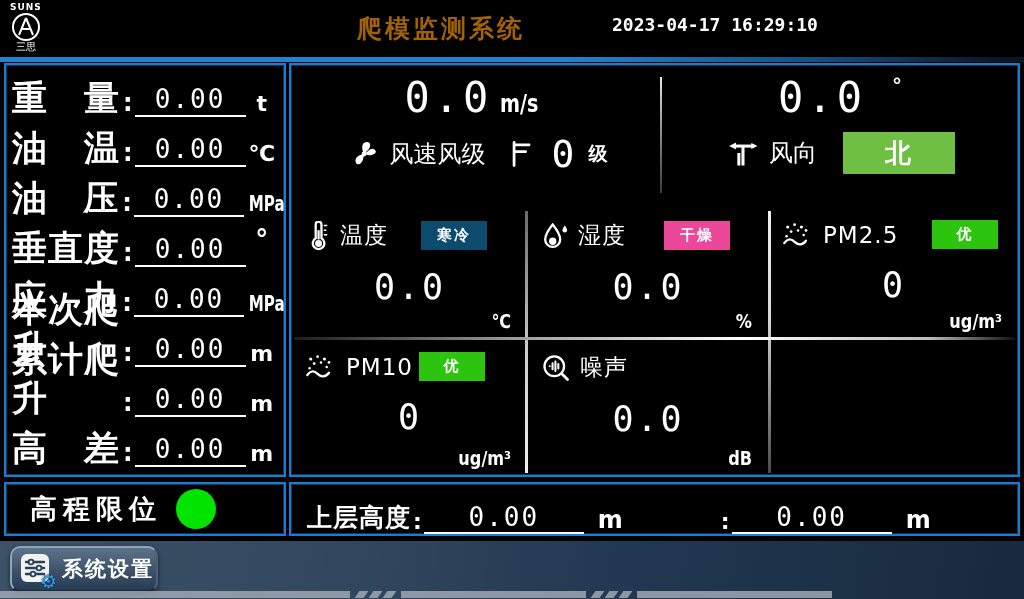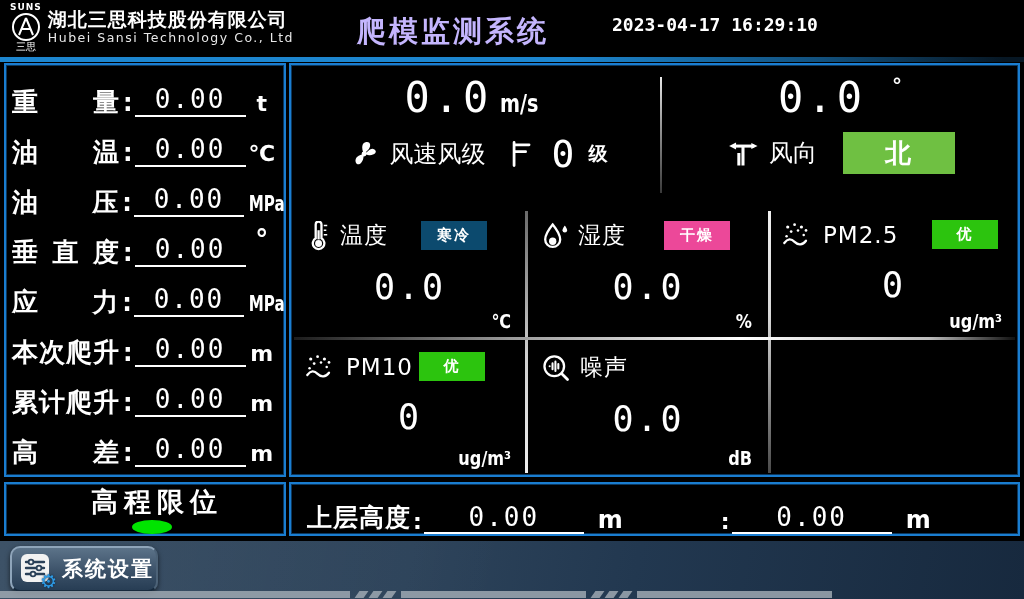--- a/index.html
+++ b/index.html
@@ -9,35 +9,35 @@
 
   
   .header { position:absolute; top:0; left:0; width:1024px; height:57px; background:#000; }
   .brand { position:absolute; left:10px; top:3px; display:flex; align-items:center; gap:6px; }
   .logo-block { display:flex; flex-direction:column; align-items:center; line-height:1; color:#fff; }
   .logo-top { font-size:9px; font-weight:bold; letter-spacing:1px; }
   .logo-bottom { font-size:10px; font-weight:normal; }
   .company { display:flex; flex-direction:column; line-height:1.15; }
   .company-cn { color:#fff; font-size:19px; font-weight:bold; letter-spacing:1px; }
   .company-en { color:#e8e8e8; font-size:12.5px; letter-spacing:1.5px; }
-  .page-title { position:absolute; left:357px; top:12px; color:#c4b5fd; font-size:29px; font-weight:bold; letter-spacing:3px; }
+  .page-title { position:absolute; left:357px; top:12px; color:#a16207; font-size:25px; font-weight:bold; letter-spacing:3px; }
   .datetime { position:absolute; left:612px; top:14px; color:#fff; font-size:18px; font-weight:bold; font-family:"DejaVu Sans Mono", monospace; letter-spacing:0px; }
   .header-line { position:absolute; top:57px; left:0; width:1024px; height:5px;
     background:linear-gradient(to right, #1d86cf 0%, #1d86cf 55%, #12517e 80%, #071724 98%); }
 
   
   .panel { position:absolute; border:2px solid #1a7dd0; background:#000; box-shadow: inset 0 0 0 1px rgba(26,125,208,.45); }
   .left-panel  { left:4px;  top:63px;  width:282px; height:414px; display:flex; flex-direction:column; justify-content:space-around; padding:4px 6px 6px 6px; }
-  .elev-box    { left:4px;  top:482px; width:282px; height:54px; display:flex; align-items:center;flex-direction:column; }
+  .elev-box    { left:4px;  top:482px; width:282px; height:54px; display:flex; align-items:center; }
   .main-panel  { left:289px; top:63px; width:731px; height:414px; }
   .heights-bar { left:289px; top:482px; width:731px; height:54px; display:flex; align-items:flex-end; }
 
   
   .m-row { display:flex; align-items:flex-end; color:#fff; height:46px; }
-  .m-label { width:112px; font-size:26px; font-weight:bold; text-align:justify; text-align-last:justify; line-height:1.1; }
+  .m-label { width:112px; font-size:35px; font-weight:bold; text-align:justify; text-align-last:justify; line-height:1.1; }
   .m-colon { font-size:24px; font-weight:bold; margin:0 2px 0 4px; }
   .m-value { width:116px; text-align:center; font-family:"DejaVu Sans Mono", monospace; font-size:26px; letter-spacing:2px; border-bottom:2px solid #fff; line-height:1.15; }
   .m-unit { width:34px; text-align:center; font-weight:bold; font-size:22px; line-height:1.2; }
   .m-unit.cond { transform:scaleX(.72); transform-origin:center bottom; font-size:21px; }
   .m-unit.deg { font-size:26px; line-height:.8; align-self:flex-start; padding-top:8px; }
 
   
   .elev-label { color:#fff; font-size:27px; font-weight:bold; letter-spacing:6px; margin-left:24px; }
   .status-dot { width:40px; height:40px; border-radius:50%; background:#00e400; margin-left:14px; }
 
@@ -120,24 +120,20 @@
       <div class="logo-block">
         <span class="logo-top">SUNS</span>
         <span class="icon">
           <svg width="30" height="30" viewBox="0 0 30 30">
             <circle cx="15" cy="15" r="13" fill="none" stroke="#fff" stroke-width="2"></circle>
             <path d="M15 6 L8 23 M15 6 L22 23 M10.5 17 L19.5 17" stroke="#fff" stroke-width="2" fill="none"></path>
           </svg>
         </span>
         <span class="logo-bottom">三思</span>
       </div>
-      <div class="company">
-        <span class="company-cn">湖北三思科技股份有限公司</span>
-        <span class="company-en">Hubei Sansi Technology Co., Ltd</span>
-      </div>
     </div>
     <div class="page-title">爬模监测系统</div>
     <div class="datetime">2023-04-17 16:29:10</div>
   </div>
   <div class="header-line"></div>
 
   <div class="panel left-panel">
     <div class="m-row">
       <span class="m-label">重 量</span>
         <span class="m-colon">:</span>

